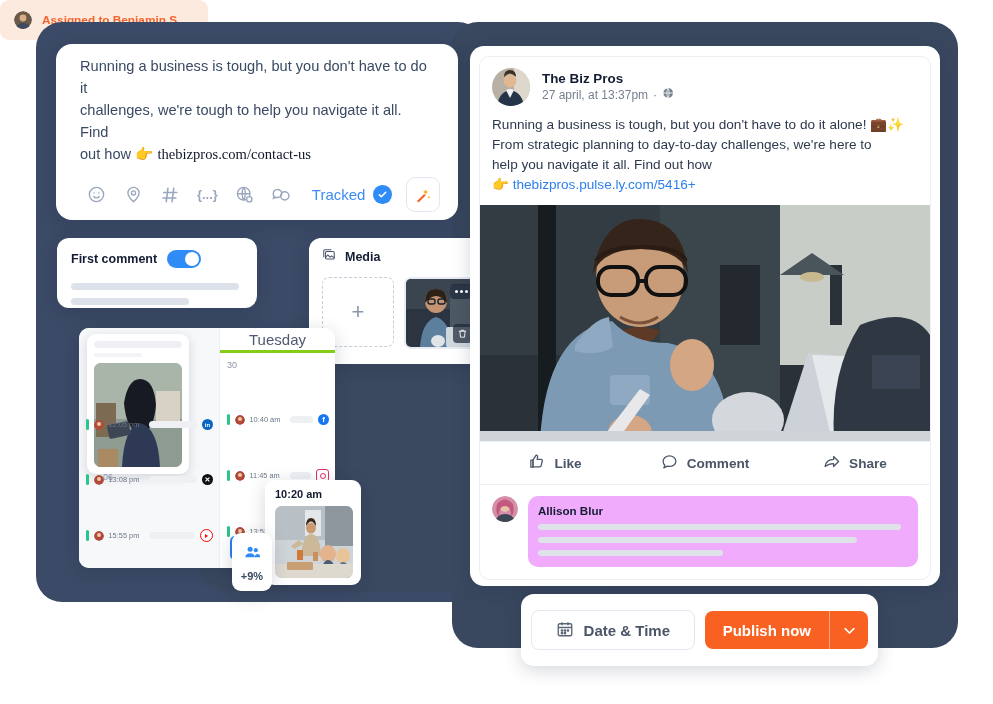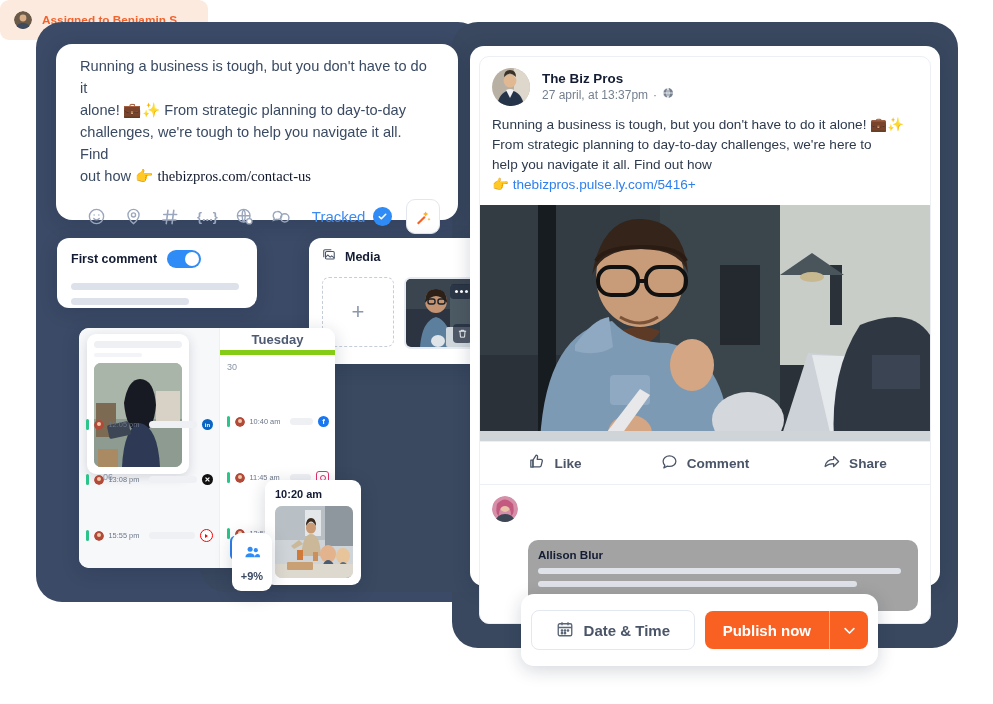--- a/index.html
+++ b/index.html
@@ -47,21 +47,21 @@
   .md-thumb{width:70px;height:68px;border-radius:7px;position:relative;overflow:hidden;border:2px solid #e7ebf2;}
   .md-dots{position:absolute;right:4px;top:5px;width:22px;height:15px;border-radius:4px;background:rgba(30,40,60,.72);display:flex;align-items:center;justify-content:center;gap:2px;}
   .md-dots span{width:3px;height:3px;border-radius:50%;background:#fff;display:block;}
   .md-trash{position:absolute;right:4px;bottom:4px;width:19px;height:19px;border-radius:4px;background:rgba(30,40,60,.72);display:flex;align-items:center;justify-content:center;}
 
   
   #calcard{left:79px;top:328px;width:256px;height:240px;border-radius:10px;overflow:hidden;}
   .cal-wrap{display:flex;height:100%;}
   .cal-left{width:140px;background:#f7f8fa;border-right:1px solid #eef0f4;position:relative;}
   .cal-right{flex:1;background:#ffffff;position:relative;}
-  .cal-daytitle{height:22px;border-bottom:5px solid #84cc16;display:flex;align-items:center;justify-content:center;font-size:13px;color:#4d5a72;font-weight:700;}
+  .cal-daytitle{height:22px;border-bottom:3px solid #84cc16;display:flex;align-items:center;justify-content:center;font-size:15px;color:#4d5a72;font-weight:400;}
   .cal-dnum{font-size:9px;color:#8a93a6;padding:7px 0 2px 7px;}
   .ev{display:flex;align-items:center;gap:5px;padding:2px 6px 2px 7px;margin-top:40px;}
   .ev .stripe{width:2.5px;height:11px;background:#2bc48a;border-radius:2px;}
   .ev .av{width:10px;height:10px;border-radius:50%;overflow:hidden;flex:none;}
   .ev .t{font-size:7.4px;color:#6b7688;min-width:35px;}
   .ev .fill{flex:1;height:7px;border-radius:4px;background:#eef0f4;}
   .ev .soc{width:11px;height:11px;border-radius:50%;flex:none;display:flex;align-items:center;justify-content:center;font-size:7px;color:#fff;font-weight:700;}
   .newpost{position:absolute;left:10px;right:10px;bottom:8px;height:24px;border-radius:5px;background:#2f80f0;color:#fff;font-size:10px;font-weight:700;display:flex;align-items:center;justify-content:center;gap:6px;}
   
   .mini{position:absolute;left:8px;top:6px;width:102px;height:140px;background:#fff;border-radius:9px;box-shadow:0 3px 12px rgba(19,30,56,.16);padding:7px;box-sizing:border-box;}
@@ -92,21 +92,21 @@
   .pv-av{width:38px;height:38px;border-radius:50%;overflow:hidden;flex:none;}
   .pv-name{font-size:13.4px;font-weight:700;color:#131c33;line-height:16px;}
   .pv-meta{font-size:12px;color:#75808f;line-height:17px;display:flex;align-items:center;gap:5px;}
   .pv-text{padding:9px 14px 10px 12px;font-size:13.6px;line-height:20px;color:#2d3a4d;}
   .pv-text .lnk{color:#2f80ed;}
   .pv-img{height:236px;overflow:hidden;position:relative;}
   .pv-actions{height:42px;border-top:1px solid #eceff4;border-bottom:1px solid #eceff4;display:flex;align-items:center;}
   .pv-act{flex:1;display:flex;align-items:center;justify-content:center;gap:9px;font-size:13.6px;font-weight:700;color:#4a5568;}
   .pv-comment{display:flex;gap:10px;padding:11px 12px 12px 12px;}
   .pv-cav{width:26px;height:26px;border-radius:50%;overflow:hidden;flex:none;}
-  .pv-cbody{flex:1;background:#a3a3a3;border-radius:10px;padding:8px 17px 11px 10px;box-sizing:border-box;margin-top:44px;}
+  .pv-cbody{flex:1;background:#f0abfc;border-radius:10px;padding:8px 17px 11px 10px;box-sizing:border-box;}
   .pv-cname{font-size:11.6px;font-weight:700;color:#131c33;}
   .cbar{height:6px;border-radius:4px;background:#dfe3e9;margin-top:7px;}
 
   
   #actions{left:521px;top:594px;width:357px;height:72px;border-radius:13px;display:flex;align-items:center;padding:0 10px;box-sizing:border-box;gap:10px;}
   .btn-date{flex:1;height:38px;border:1px solid #e3e7ef;border-radius:8px;display:flex;align-items:center;justify-content:center;gap:10px;font-size:15px;font-weight:700;color:#4a5568;}
   .btn-pub{height:38px;border-radius:8px;background:#f96122;display:flex;align-items:center;overflow:hidden;}
   .btn-pub .lbl{padding:0 18px;font-size:15px;font-weight:700;color:#fff;}
   .btn-pub .div{width:1px;height:38px;background:rgba(255,255,255,.45);}
   .btn-pub .cv{width:38px;display:flex;align-items:center;justify-content:center;}
@@ -118,21 +118,20 @@
 
 <div id="stage">
 
   <div class="plate" style="left:36px;top:22px;width:448px;height:580px;"></div>
   <div class="plate b" style="left:452px;top:22px;width:506px;height:626px;"></div>
   <div class="plate c" style="left:200px;top:330px;width:420px;height:262px;"></div>
 
   <div class="card" id="yourpost">
     <div class="yp-body">
       <div>Running a business is tough, but you don't have to do it</div>
-      <div>alone! 💼✨ From strategic planning to day-to-day</div>
       <div>challenges, we're tough to help you navigate it all. Find</div>
       <div><span>out how 👉 </span><span class="lnk">thebizpros.com/contact-us</span></div>
     </div>
     <div class="yp-tools">
       <span class="tool">
           <svg width="19" height="19" viewBox="0 0 24 24" fill="none" stroke="#9aa6bd" stroke-width="1.7">
             <circle cx="12" cy="12" r="9"></circle>
             <path d="M8.5 14.5a4.5 4.5 0 007 0" stroke-linecap="round"></path>
             <circle cx="9" cy="10" r=".9" fill="#9aa6bd" stroke="none"></circle>
             <circle cx="15" cy="10" r=".9" fill="#9aa6bd" stroke="none"></circle>

